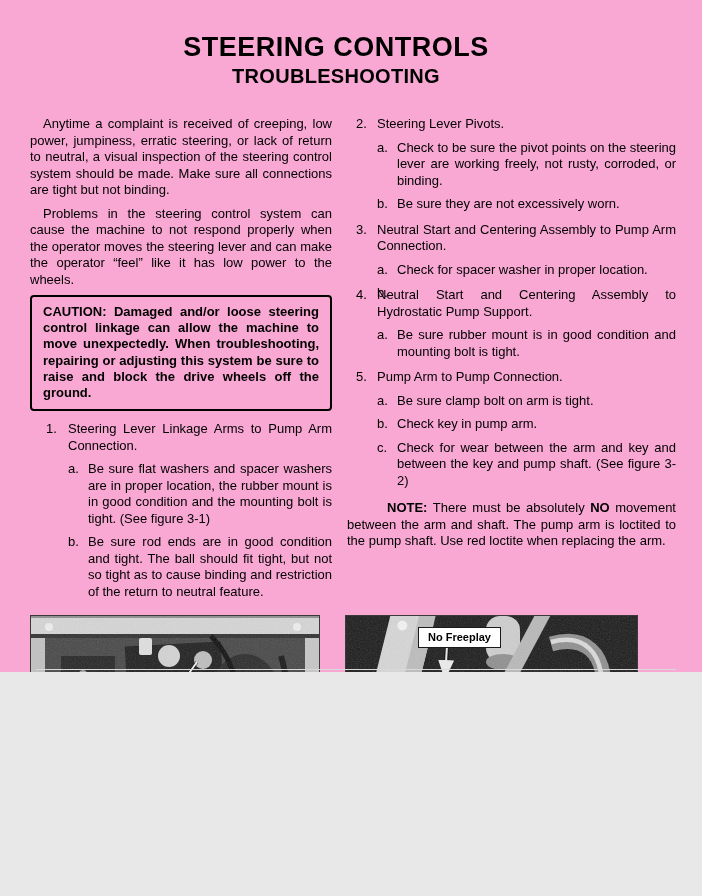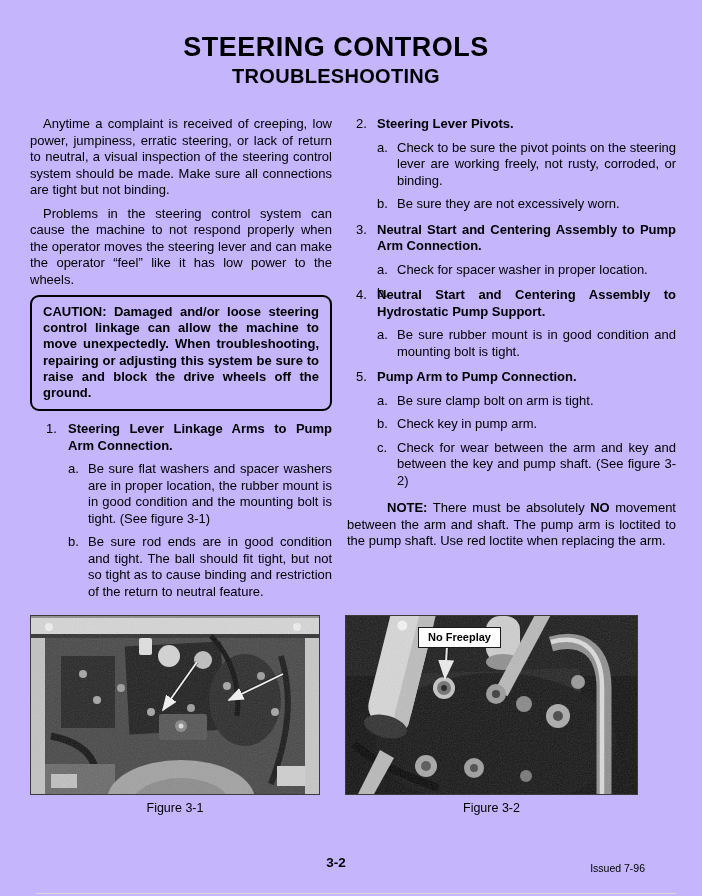--- a/index.html
+++ b/index.html
@@ -1,47 +1,47 @@
 <!DOCTYPE html>
 <html><head>
 <meta charset="utf-8">
 <style>
   html,body { margin:0; padding:0; background:#e8e8e8; }
   .page {
-    position:relative; width:702px; height:896px; margin:0 auto;
-    background:#c4b5fd; color:#000;
+    position:relative; width:702px; height:672px; margin:0 auto;
+    background:#f9a8d4; color:#000;
     font-family:"Liberation Sans", sans-serif;
     overflow:hidden;
   }
   
   .title-block { position:absolute; top:32px; left:0; width:672px; text-align:center; }
   .title-main { font-size:27px; font-weight:bold; letter-spacing:0.5px; line-height:30px; }
   .title-sub  { font-size:20px; font-weight:bold; letter-spacing:0.3px; margin-top:3px; }
 
   
   .columns { position:absolute; top:116px; left:30px; width:646px; display:flex; }
   .col-left  { width:302px; margin-right:15px; }
   .col-right { width:329px; }
 
   .body-para {
     font-size:13px; line-height:16.5px; text-align:justify;
     text-indent:13px; margin:0 0 7px 0;
   }
   .caution-box {
-    border:2px solid #000; border-radius:9px;
+    border:2px solid #000; border-radius:4px;
     padding:7px 11px 8px 11px; margin:2px 0 10px 0;
     font-weight:bold; font-size:13px; line-height:16.2px; text-align:justify;
   }
 
   .num-item { position:relative; padding-left:38px; margin-bottom:9px;
               font-size:13px; line-height:16.5px; }
   .num-item > .num { position:absolute; left:16px; top:0; }
   .col-right .num-item { padding-left:30px; }
   .col-right .num-item > .num { left:9px; }
-  .item-title { text-align:justify;font-weight:bold; }
+  .item-title { text-align:justify; }
   .sub-item { position:relative; padding-left:20px; margin-top:7px; text-align:justify; }
   .sub-item > .letter { position:absolute; left:0; top:0; }
 
   .note-para { font-size:13px; line-height:16.5px; text-align:justify; margin:11px 0 0 0; }
   .note-label { font-weight:bold;padding-left:40px; }
   .note-emphasis { font-weight:bold; }
 
   
   .figure { position:absolute; top:615px; }
   #figure-1 { left:30px;  width:290px; }

